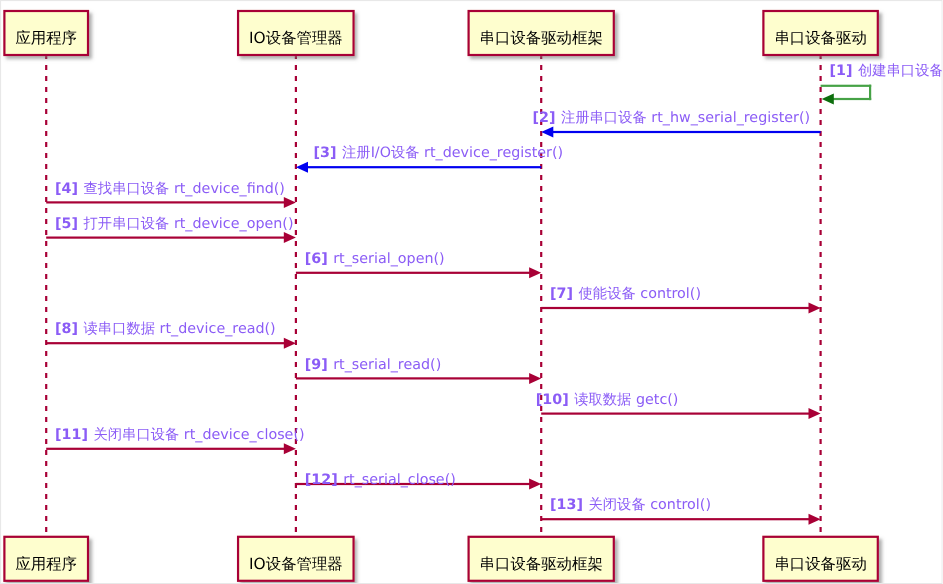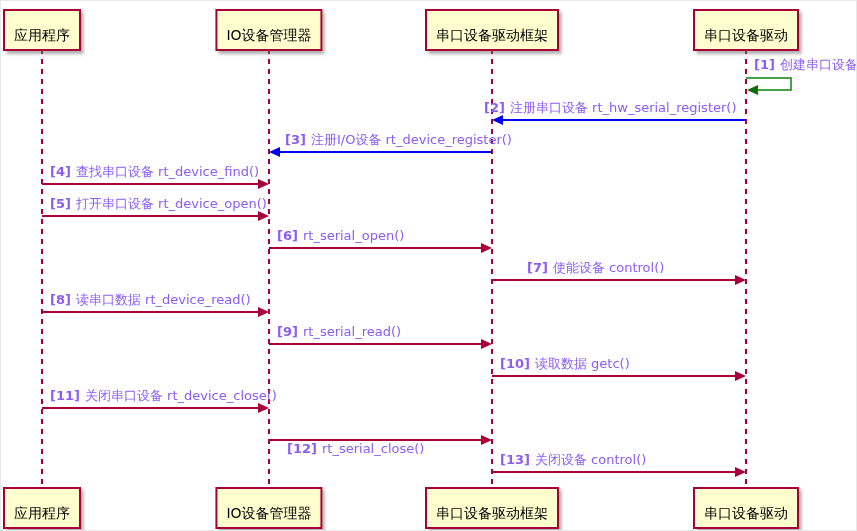--- a/index.html
+++ b/index.html
@@ -60,32 +60,32 @@
     <div class="arrow-right" style="left: 257px; top: 178px; border-left: 11px solid rgb(168, 0, 54);"></div>
     <div class="msg-label" style="left: 49px; top: 163px;"><span class="msg-num">[4]</span><span>查找串口设备 rt_device_find()</span></div>
     <div class="msg-line" style="left: 41px; top: 214px; width: 218px; background: rgb(168, 0, 54);"></div>
     <div class="arrow-right" style="left: 257px; top: 210px; border-left: 11px solid rgb(168, 0, 54);"></div>
     <div class="msg-label" style="left: 49px; top: 195px;"><span class="msg-num">[5]</span><span>打开串口设备 rt_device_open()</span></div>
     <div class="msg-line" style="left: 268px; top: 246px; width: 214px; background: rgb(168, 0, 54);"></div>
     <div class="arrow-right" style="left: 480px; top: 242px; border-left: 11px solid rgb(168, 0, 54);"></div>
     <div class="msg-label" style="left: 276px; top: 227px;"><span class="msg-num">[6]</span><span>rt_serial_open()</span></div>
     <div class="msg-line" style="left: 491px; top: 278px; width: 245px; background: rgb(168, 0, 54);"></div>
     <div class="arrow-right" style="left: 734px; top: 274px; border-left: 11px solid rgb(168, 0, 54);"></div>
-    <div class="msg-label" style="left: 526px; top: 259px; text-align: center;"><span class="msg-num">[7]</span><span>使能设备 control()</span></div>
+    <div class="msg-label" style="left: 499px; top: 259px; text-align: center;"><span class="msg-num">[7]</span><span>使能设备 control()</span></div>
     <div class="msg-line" style="left: 41px; top: 310px; width: 218px; background: rgb(168, 0, 54);"></div>
     <div class="arrow-right" style="left: 257px; top: 306px; border-left: 11px solid rgb(168, 0, 54);"></div>
     <div class="msg-label" style="left: 49px; top: 291px;"><span class="msg-num">[8]</span><span>读串口数据 rt_device_read()</span></div>
     <div class="msg-line" style="left: 268px; top: 342px; width: 214px; background: rgb(168, 0, 54);"></div>
     <div class="arrow-right" style="left: 480px; top: 338px; border-left: 11px solid rgb(168, 0, 54);"></div>
     <div class="msg-label" style="left: 276px; top: 323px;"><span class="msg-num">[9]</span><span>rt_serial_read()</span></div>
     <div class="msg-line" style="left: 491px; top: 374px; width: 245px; background: rgb(168, 0, 54);"></div>
     <div class="arrow-right" style="left: 734px; top: 370px; border-left: 11px solid rgb(168, 0, 54);"></div>
-    <div class="msg-label" style="left: 499px; top: 355px;"><span class="msg-num">[10]</span><span>读取数据 getc()</span></div>
+    <div class="msg-label" style="left: 486px; top: 355px;"><span class="msg-num">[10]</span><span>读取数据 getc()</span></div>
     <div class="msg-line" style="left: 41px; top: 406px; width: 218px; background: rgb(168, 0, 54);"></div>
     <div class="arrow-right" style="left: 257px; top: 402px; border-left: 11px solid rgb(168, 0, 54);"></div>
     <div class="msg-label" style="left: 49px; top: 387px;"><span class="msg-num">[11]</span><span>关闭串口设备 rt_device_close()</span></div>
     <div class="msg-line" style="left: 268px; top: 438px; width: 214px; background: rgb(168, 0, 54);"></div>
     <div class="arrow-right" style="left: 480px; top: 434px; border-left: 11px solid rgb(168, 0, 54);"></div>
-    <div class="msg-label" style="left: 276px; top: 440px; margin-left: 10px;"><span class="msg-num">[12]</span><span>rt_serial_close()</span></div>
+    <div class="msg-label" style="left: 276px; top: 428px;"><span class="msg-num">[12]</span><span>rt_serial_close()</span></div>
     <div class="msg-line" style="left: 491px; top: 470px; width: 245px; background: rgb(168, 0, 54);"></div>
     <div class="arrow-right" style="left: 734px; top: 466px; border-left: 11px solid rgb(168, 0, 54);"></div>
     <div class="msg-label" style="left: 499px; top: 451px;"><span class="msg-num">[13]</span><span>关闭设备 control()</span></div>
   </div>
 
 </body></html>

